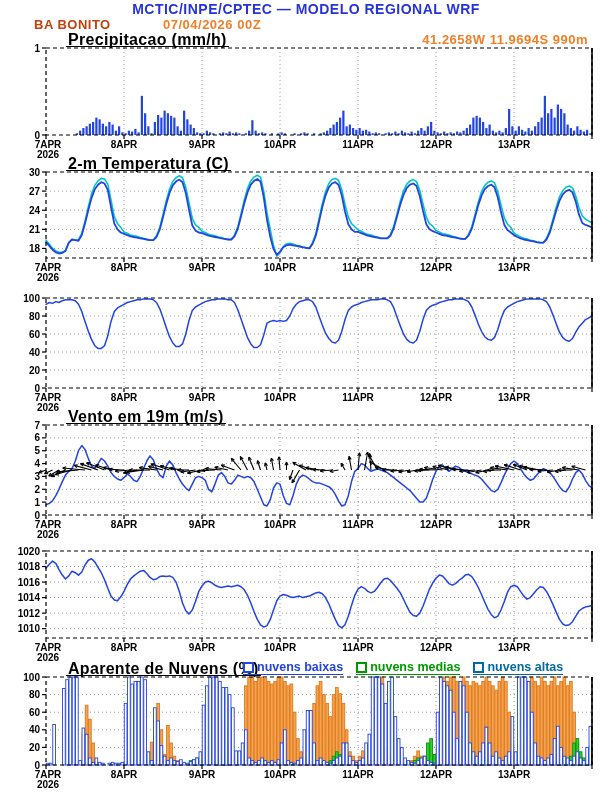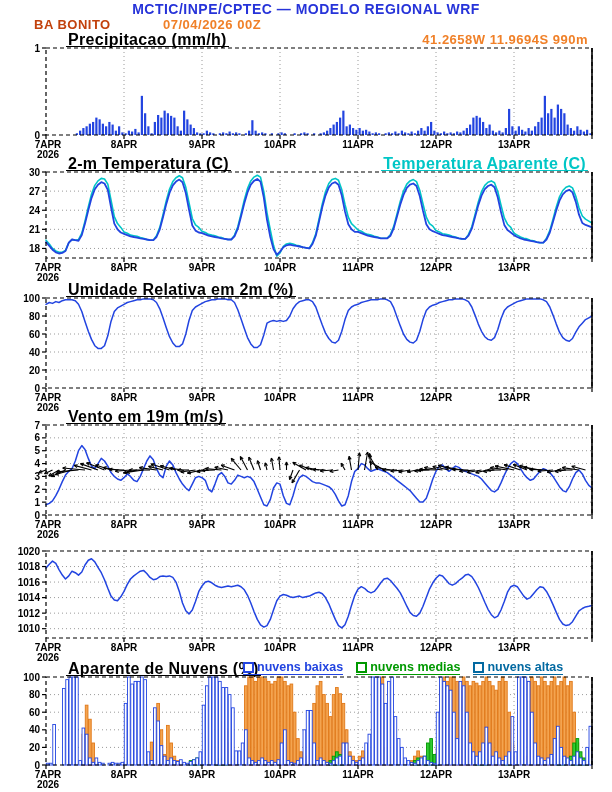--- a/index.html
+++ b/index.html
@@ -22,22 +22,20 @@
 <body>
 
 <div id="page">
   <div class="hdr1" style="color: rgb(38, 51, 217);">MCTIC/INPE/CPTEC — MODELO REGIONAL WRF</div>
   <div class="hdr2a" style="color: #c2410c;">BA BONITO</div>
   <div class="hdr2b" style="color: rgb(240, 128, 40);">07/04/2026 00Z</div>
   <div class="coords" style="color: rgb(240, 128, 40);">41.2658W 11.9694S 990m</div>
 
   <div class="ptitle" style="left:66px;top:33px;">Precipitacao (mm/h)</div>
   <div class="ptitle" style="left:66px;top:157px;">2-m Temperatura (C)</div>
-  <div class="ptitle" style="right: 24px; top: 157px; color: rgb(0, 198, 198);" id="aparente-legend">Temperatura Aparente (C)</div>
-  <div class="ptitle" style="left:66px;top:283px;">Umidade Relativa em 2m (%)</div>
   <div class="ptitle" style="left:66px;top:410px;">Vento em 19m (m/s)</div>
   <div class="ptitle" style="left:66px;top:662px;">Aparente de Nuvens (%)</div>
 
   <div class="legend" style="left:243px;top:661px;">
     <span class="legitem" id="leg-low" style="color: rgb(34, 68, 224);">
       <span class="sq"></span>
       <span>nuvens baixas</span>
     </span>
     <span class="legitem" id="leg-mid" style="color: rgb(0, 153, 0);">
       <span class="sq"></span>

